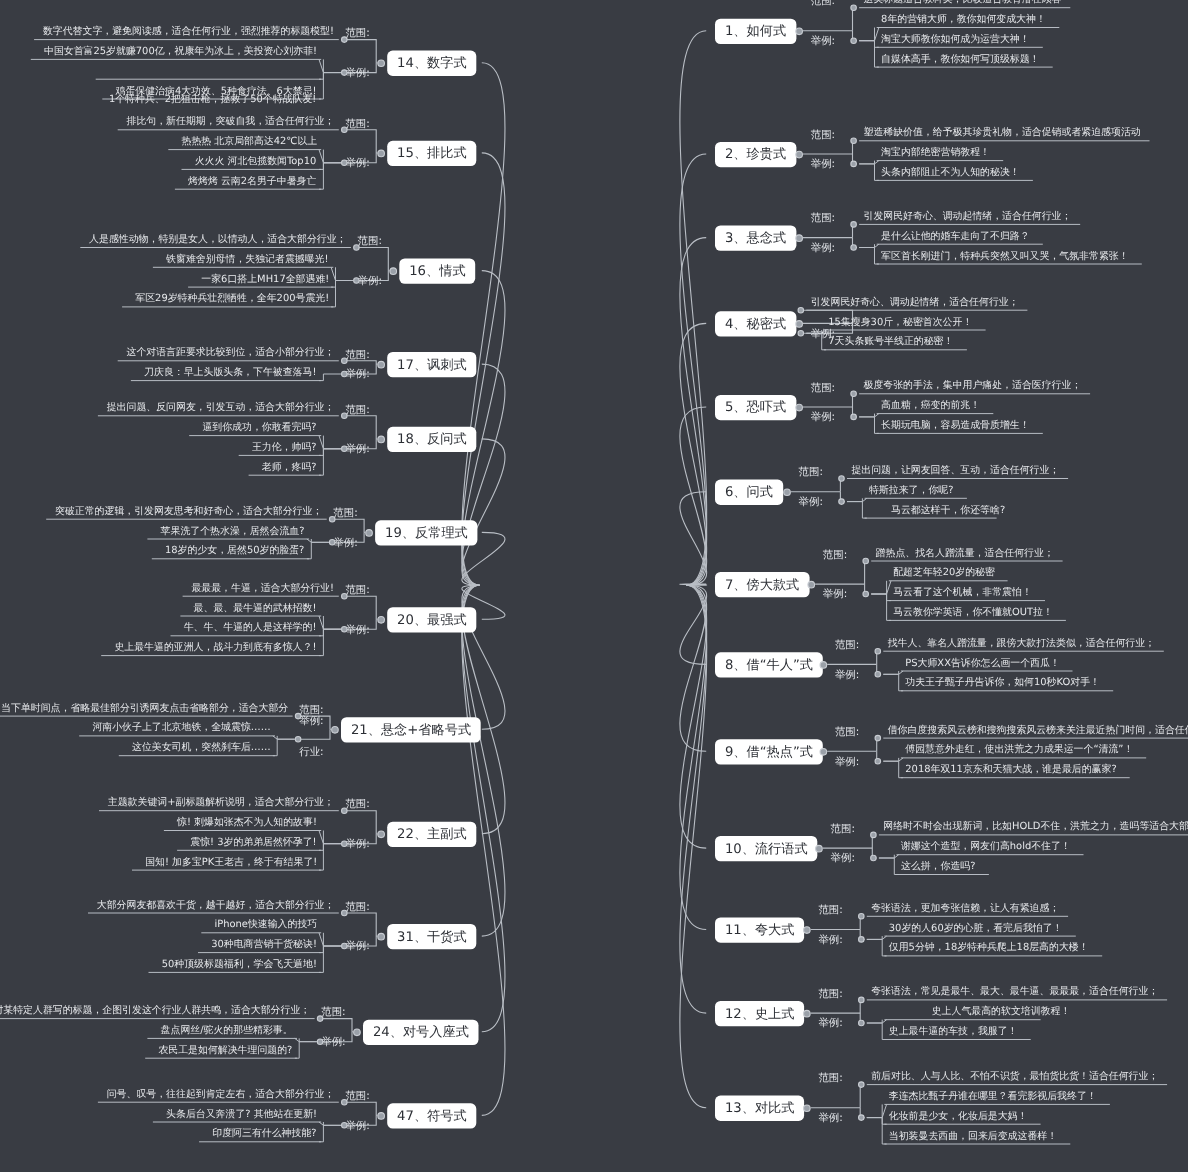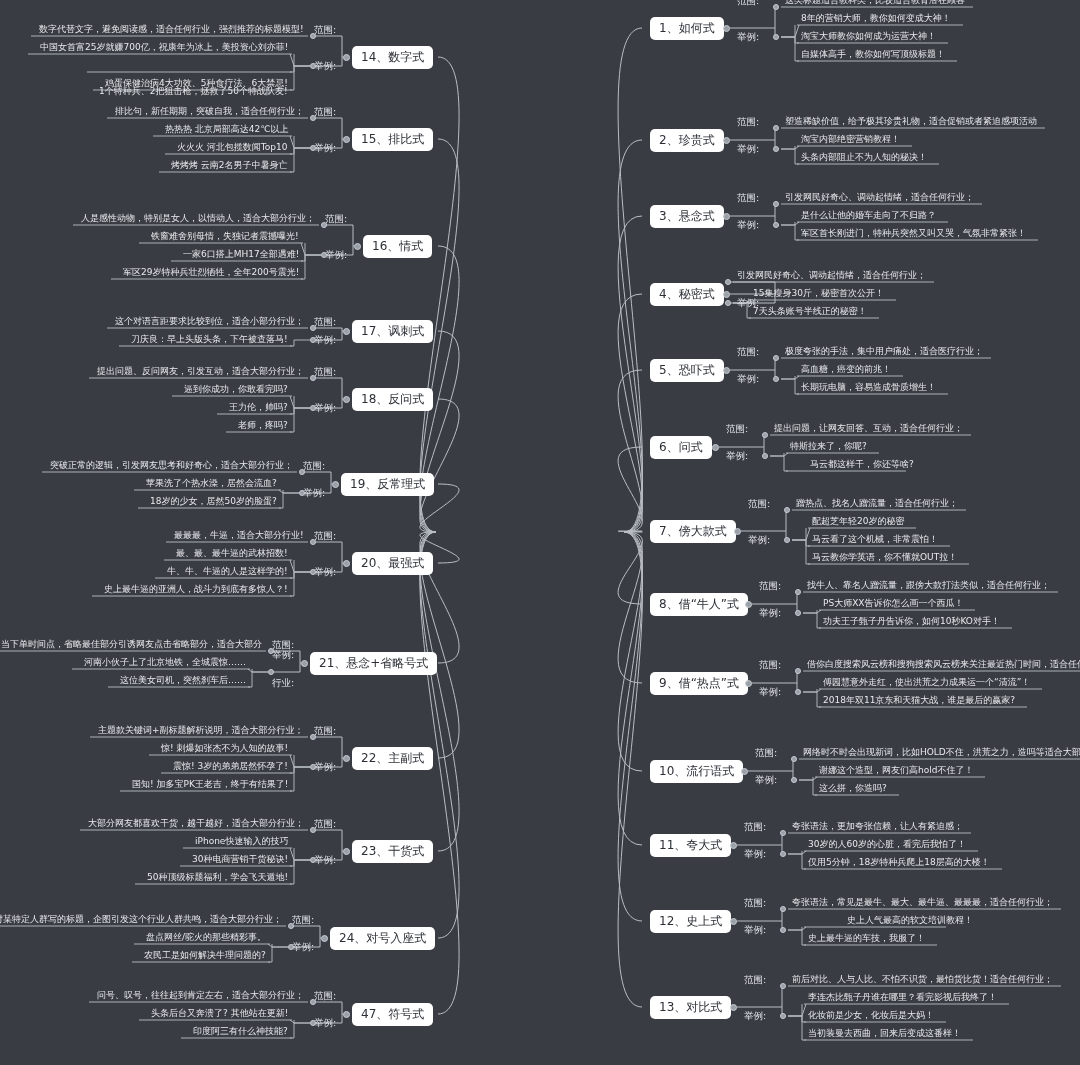--- a/index.html
+++ b/index.html
@@ -535,21 +535,21 @@
       <div class="topic" style="left: 352px; top: 746.5px;">22、主副式</div>
       <div class="dot" style="left: 343px; top: 754.5px;"></div>
       <div class="cat-label" style="left: 314px; top: 725px;">范围:</div>
       <div class="leaf" style="left: 98px; top: 724px;">主题款关键词+副标题解析说明，适合大部分行业；</div>
       <div class="dot small" style="left: 310px; top: 734px;"></div>
       <div class="cat-label" style="left: 314px; top: 761px;">举例:</div>
       <div class="dot small" style="left: 310px; top: 764px;"></div>
       <div class="leaf" style="left: 161px; top: 742px;">惊! 刺爆如张杰不为人知的故事!</div>
       <div class="leaf" style="left: 173px; top: 760px;">震惊! 3岁的弟弟居然怀孕了!</div>
       <div class="leaf" style="left: 132px; top: 778px;">国知! 加多宝PK王老吉，终于有结果了!</div>
-      <div class="topic" style="left: 352px; top: 839.5px;">23、干货式</div>
+      <div class="topic" style="left: 352px; top: 839.5px;">31、干货式</div>
       <div class="dot" style="left: 343px; top: 847.5px;"></div>
       <div class="cat-label" style="left: 314px; top: 818px;">范围:</div>
       <div class="leaf" style="left: 88px; top: 817px;">大部分网友都喜欢干货，越干越好，适合大部分行业；</div>
       <div class="dot small" style="left: 310px; top: 827px;"></div>
       <div class="cat-label" style="left: 314px; top: 854px;">举例:</div>
       <div class="dot small" style="left: 310px; top: 857px;"></div>
       <div class="leaf" style="left: 195px; top: 835px;">iPhone快速输入的技巧</div>
       <div class="leaf" style="left: 192px; top: 853px;">30种电商营销干货秘诀!</div>
       <div class="leaf" style="left: 147px; top: 871px;">50种顶级标题福利，学会飞天遁地!</div>
       <div class="topic" style="left: 330px; top: 926.5px;">24、对号入座式</div>

